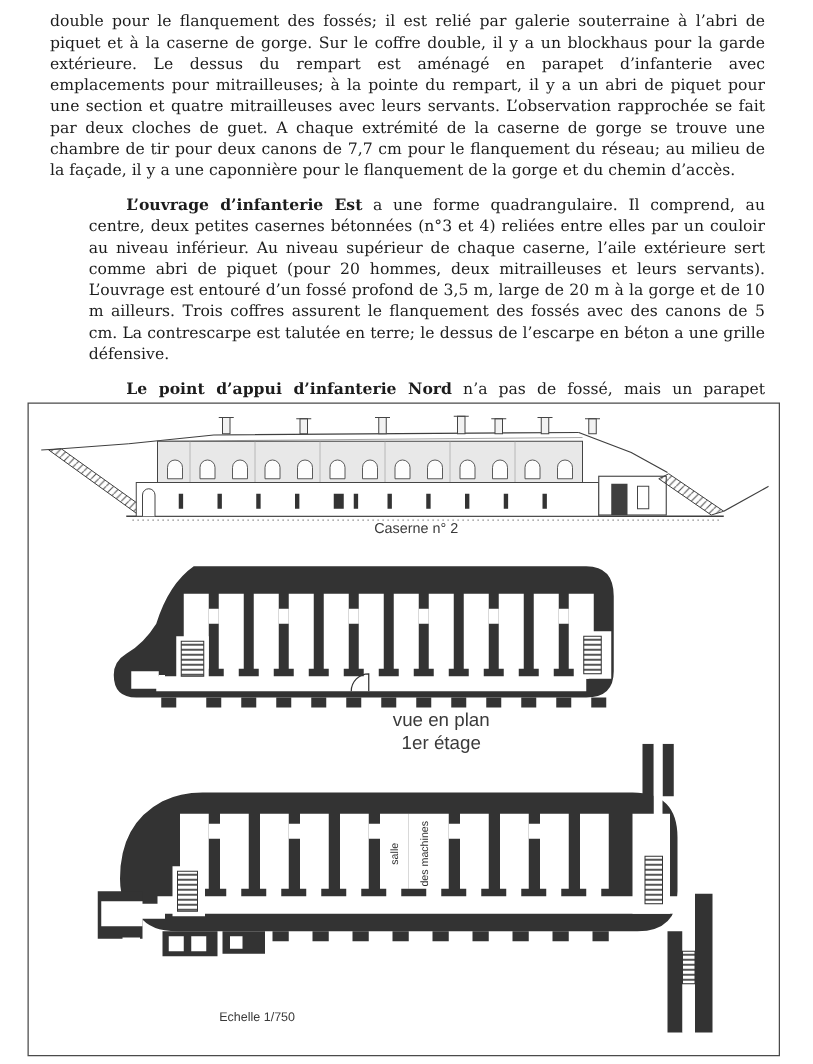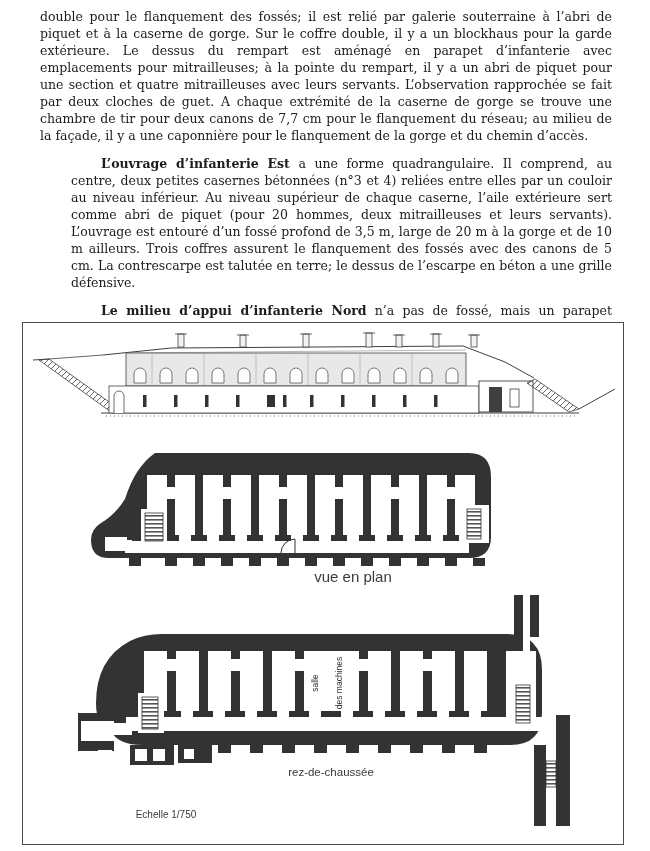--- a/index.html
+++ b/index.html
@@ -12,36 +12,36 @@
   #body-text p.indent{text-indent:30px;margin-left:31px;}
   #body-text .lead{font-weight:bold;}
   
   #figure{position:absolute;left:22px;top:322px;width:600px;height:521px;
           border:1px solid #4a4a4a;background:#ffffff;}
   .fig-caption{position:absolute;font-family:"Liberation Sans", sans-serif;
                color:#3a3a3a;text-align:center;}
   #caserne-caption{left:160px;top:94px;width:300px;font-size:11.5px;}
   #plan1-caption{left:180px;top:245px;width:300px;font-size:15px;line-height:18px;}
   #plan2-caption{left:158px;top:443px;width:300px;font-size:11.5px;}
-  #scale-label{left:36px;top:486px;width:140px;font-size:10px;text-align:center;padding-left:37px;}
+  #scale-label{left:36px;top:486px;width:140px;font-size:10px;text-align:right;padding-left:37px;}
   .drawing{position:absolute;}
   #elevation-svg{left:8px;top:6px;}
   #plan1-svg{left:62px;top:124px;}
   #plan2-svg{left:55px;top:272px;}
   svg text.vlabel{font-family:"Liberation Sans", sans-serif;font-size:8.5px;fill:#2e2e2e;}
 </style>
 </head>
 <body>
 
 <div id="page">
 
   <div id="body-text">
     <p><span>double pour le flanquement des fossés; il est relié par galerie souterraine à l’abri de piquet et à la caserne de gorge. Sur le coffre double, il y a un blockhaus pour la garde extérieure. Le dessus du rempart est aménagé en parapet d’infanterie avec emplacements pour mitrailleuses; à la pointe du rempart, il y a un abri de piquet pour une section et quatre mitrailleuses avec leurs servants. L’observation rapprochée se fait par deux cloches de guet. A chaque extrémité de la caserne de gorge se trouve une chambre de tir pour deux canons de 7,7 cm pour le flanquement du réseau; au milieu de la façade, il y a une caponnière pour le flanquement de la gorge et du chemin d’accès.</span></p>
     <p class="indent"><span class="lead">L’ouvrage d’infanterie Est</span><span> a une forme quadrangulaire. Il comprend, au centre, deux petites casernes bétonnées (n°3 et 4) reliées entre elles par un couloir au niveau inférieur. Au niveau supérieur de chaque caserne, l’aile extérieure sert comme abri de piquet (pour 20 hommes, deux mitrailleuses et leurs servants). L’ouvrage est entouré d’un fossé profond de 3,5 m, large de 20 m à la gorge et de 10 m ailleurs. Trois coffres assurent le flanquement des fossés avec des canons de 5 cm. La contrescarpe est talutée en terre; le dessus de l’escarpe en béton a une grille défensive.</span></p>
-    <p class="indent"><span class="lead">Le milieu d’appui d’infanterie Nord</span><span> n’a pas de fossé, mais un parapet d’infanterie entourant deux abris de piquet pour, chacun, 1/2 section d’infanterie et deux mitrailleuses</span></p>
+    <p class="indent"><span class="lead">Le point d’appui d’infanterie Nord</span><span> n’a pas de fossé, mais un parapet d’infanterie entourant deux abris de piquet pour, chacun, 1/2 section d’infanterie et deux mitrailleuses</span></p>
   </div>
 
   <div id="figure">
 
     <svg id="elevation-svg" class="drawing" width="584" height="102" viewBox="0 0 584 102">
       <defs>
         <pattern id="diag" width="6" height="6" patternUnits="userSpaceOnUse">
           <path d="M0,6 L6,0" stroke="#555" stroke-width="0.9" fill="none"></path>
         </pattern>
         <pattern id="rungs" width="4" height="4" patternUnits="userSpaceOnUse">
@@ -131,20 +131,21 @@
 
       <g>
         <rect x="448" y="52" width="54" height="31" fill="#ffffff" stroke="#444" stroke-width="0.9"></rect>
         <rect x="458" y="58" width="13" height="25" fill="#3f3f3f"></rect>
         <rect x="479" y="60" width="9" height="18" fill="none" stroke="#444" stroke-width="0.8"></rect>
         <polygon points="504,50 548,80 538,83 496,54" fill="url(#diag)" stroke="#3f3f3f" stroke-width="0.8"></polygon>
         <path d="M548,80 L584,60" stroke="#3f3f3f" stroke-width="1" fill="none"></path>
       </g>
     </svg>
 
+    <div id="caserne-caption" class="fig-caption">Caserne n° 2</div>
 
     <svg id="plan1-svg" class="drawing" width="420" height="122" viewBox="0 0 420 122">
       <g>
         <path d="M 70,6 H 384 Q 406,6 406,30 V 90 Q 406,111 384,111 H 24 Q 6,111 6,93 Q 6,82 16,76 Q 30,68 40,52 Q 50,20 70,6 Z" fill="#333"></path>
 
         <g fill="#333">
           <rect x="44" y="111" width="12" height="8"></rect>
             <rect x="80" y="111" width="12" height="8"></rect>
           <rect x="108" y="111" width="12" height="8"></rect>
             <rect x="136" y="111" width="12" height="8"></rect>
@@ -203,20 +204,21 @@
       </g>
       <g>
         <rect x="60" y="66" width="18" height="28" fill="url(#rungs)" stroke="#333" stroke-width="0.8"></rect>
         <rect x="382" y="62" width="14" height="30" fill="url(#rungs)" stroke="#333" stroke-width="0.8"></rect>
         <path d="M196,106 A14,14 0 0 1 210,92 L210,106" fill="none" stroke="#333" stroke-width="1"></path>
       </g>
     </svg>
 
     <div id="plan1-caption" class="fig-caption">
       <div>vue en plan</div>
+      <div>1er étage</div>
     </div>
 
     <svg id="plan2-svg" class="drawing" width="500" height="235" viewBox="0 0 500 235">
       <g fill="#333">
 
         <rect x="436" y="0" width="9" height="45"></rect>
         <rect x="452" y="0" width="9" height="42"></rect>
 
         <path d="M 84,39 H 428 Q 464,39 464,75 V 118 Q 464,150 432,150 H 64 Q 42,150 34,138 Q 18,132 18,108 Q 18,64 52,46 Q 66,39 84,39 Z"></path>
 
@@ -292,18 +294,17 @@
         <rect x="64" y="102" width="16" height="32" fill="url(#rungs)" stroke="#333" stroke-width="0.8"></rect>
         <rect x="438" y="90" width="14" height="38" fill="url(#rungs)" stroke="#333" stroke-width="0.8"></rect>
         <rect x="468" y="166" width="10" height="26" fill="url(#rungs)" stroke="#333" stroke-width="0.8"></rect>
       </g>
       <g>
         <text class="vlabel" transform="rotate(-90 240 88)" x="240" y="88" text-anchor="middle">salle</text>
         <text class="vlabel" transform="rotate(-90 264 88)" x="264" y="88" text-anchor="middle">des machines</text>
       </g>
     </svg>
 
-    <div id="plan2-caption" class="fig-caption">rez-de-chaussée</div>
 
     <div id="scale-label" class="fig-caption">Echelle 1/750</div>
 
   </div>
 </div>
 
 </body></html>

